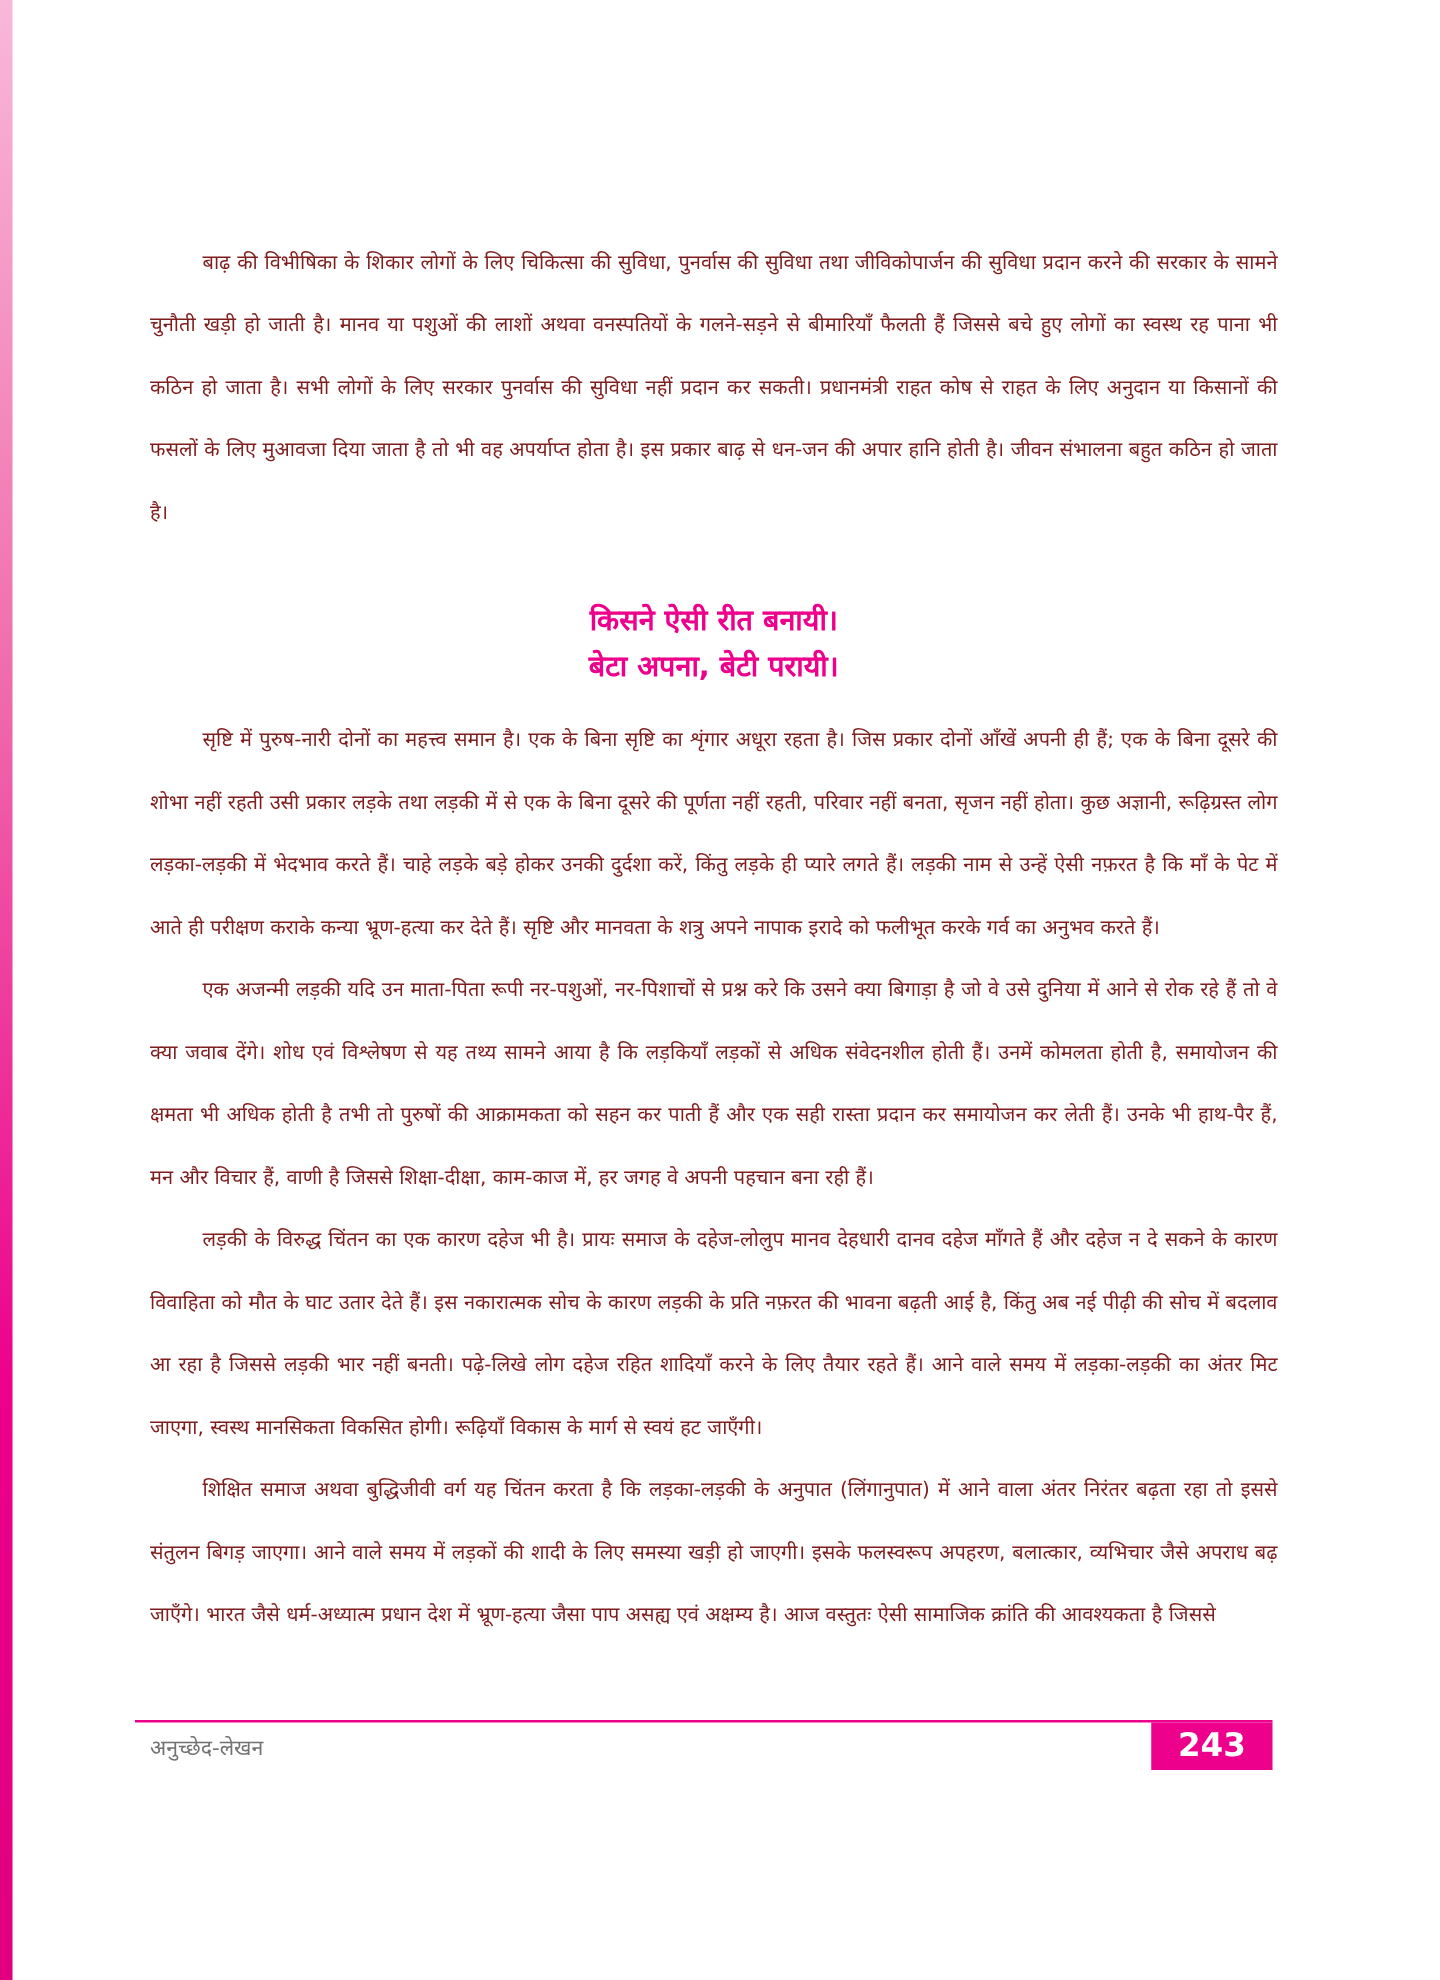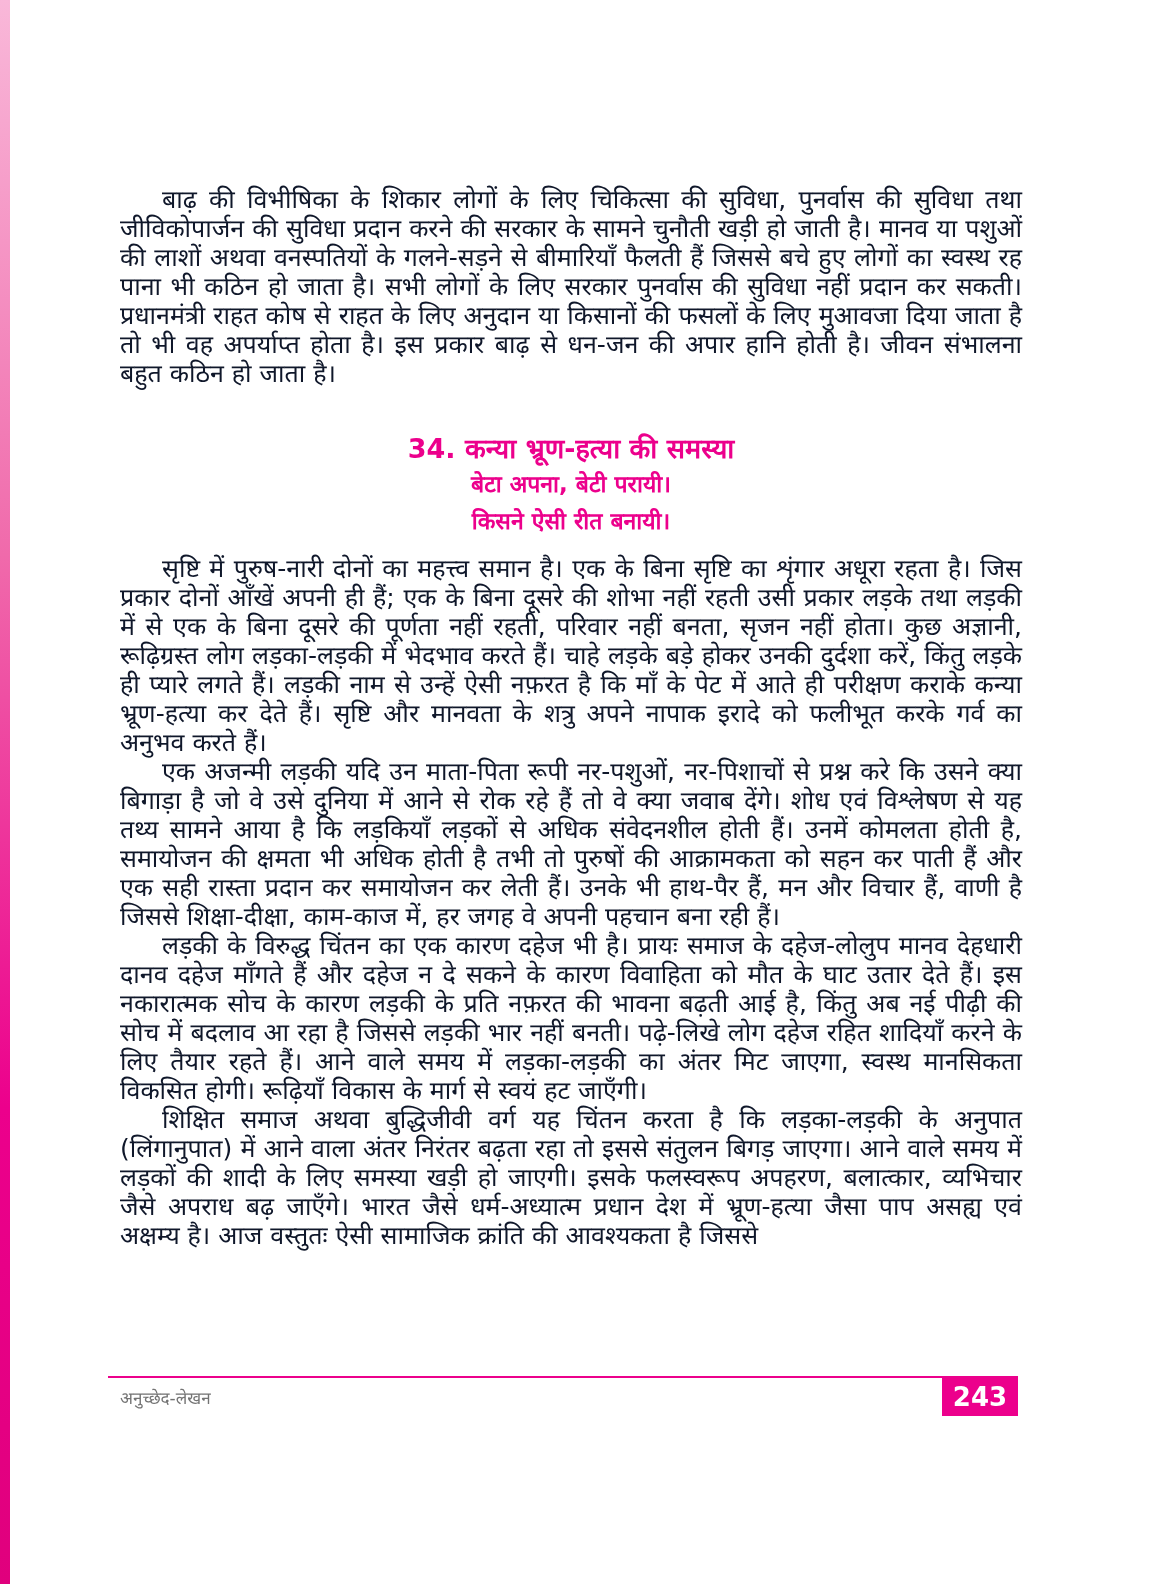--- a/index.html
+++ b/index.html
@@ -20,24 +20,24 @@
     width: 10px;
     background: linear-gradient(to bottom, #f9b8d9 0%, #f06aab 35%, #ec008c 70%, #e0007d 100%);
   }
   .page-content {
     position: absolute;
     left: 120px;
     top: 185px;
     width: 902px;
   }
   p.body-para {
-    font-size: 25px;
-    line-height: 29px;
+    font-size: 16px;
+    line-height: 50px;
     text-align: justify;
-    color: #0f172a;
+    color: #7f1d1d;
     text-indent: 42px;
   }
   p.body-para + p.body-para { margin-top: 0; }
   .section-head {
     margin-top: 44px;
     text-align: center;
     color: #ec008c;
   }
   .section-title {
     font-size: 27px;
@@ -63,44 +63,43 @@
     display: inline-block;
     margin-top: 8px;
     margin-left: 12px;
     font-size: 17px;
     color: #737373;
   }
   .page-number-box {
     position: absolute;
     right: 0;
     top: 0;
-    width: 76px;
+    width: 97px;
     height: 38px;
     background: #ec008c;
     color: #ffffff;
     font-size: 26px;
     font-weight: bold;
     display: flex;
     align-items: center;
     justify-content: center;
   }
 </style>
 </head>
 <body>
 
 <div class="edge-strip"></div>
 
 <div class="page-content">
 
   <p class="body-para">बाढ़ की विभीषिका के शिकार लोगों के लिए चिकित्सा की सुविधा, पुनर्वास की सुविधा तथा जीविकोपार्जन की सुविधा प्रदान करने की सरकार के सामने चुनौती खड़ी हो जाती है। मानव या पशुओं की लाशों अथवा वनस्पतियों के गलने-सड़ने से बीमारियाँ फैलती हैं जिससे बचे हुए लोगों का स्वस्थ रह पाना भी कठिन हो जाता है। सभी लोगों के लिए सरकार पुनर्वास की सुविधा नहीं प्रदान कर सकती। प्रधानमंत्री राहत कोष से राहत के लिए अनुदान या किसानों की फसलों के लिए मुआवजा दिया जाता है तो भी वह अपर्याप्त होता है। इस प्रकार बाढ़ से धन-जन की अपार हानि होती है। जीवन संभालना बहुत कठिन हो जाता है।</p>
 
   <div class="section-head">
-    <div class="section-title">34. कन्या भ्रूण-हत्या की समस्या</div>
+    <div class="section-subtitle">किसने ऐसी रीत बनायी।</div>
     <div class="section-subtitle">बेटा अपना, बेटी परायी।</div>
-    <div class="section-subtitle">किसने ऐसी रीत बनायी।</div>
   </div>
 
   <div class="section-body">
     <p class="body-para">सृष्टि में पुरुष-नारी दोनों का महत्त्व समान है। एक के बिना सृष्टि का शृंगार अधूरा रहता है। जिस प्रकार दोनों आँखें अपनी ही हैं; एक के बिना दूसरे की शोभा नहीं रहती उसी प्रकार लड़के तथा लड़की में से एक के बिना दूसरे की पूर्णता नहीं रहती, परिवार नहीं बनता, सृजन नहीं होता। कुछ अज्ञानी, रूढ़िग्रस्त लोग लड़का-लड़की में भेदभाव करते हैं। चाहे लड़के बड़े होकर उनकी दुर्दशा करें, किंतु लड़के ही प्यारे लगते हैं। लड़की नाम से उन्हें ऐसी नफ़रत है कि माँ के पेट में आते ही परीक्षण कराके कन्या भ्रूण-हत्या कर देते हैं। सृष्टि और मानवता के शत्रु अपने नापाक इरादे को फलीभूत करके गर्व का अनुभव करते हैं।</p>
     <p class="body-para">एक अजन्मी लड़की यदि उन माता-पिता रूपी नर-पशुओं, नर-पिशाचों से प्रश्न करे कि उसने क्या बिगाड़ा है जो वे उसे दुनिया में आने से रोक रहे हैं तो वे क्या जवाब देंगे। शोध एवं विश्लेषण से यह तथ्य सामने आया है कि लड़कियाँ लड़कों से अधिक संवेदनशील होती हैं। उनमें कोमलता होती है, समायोजन की क्षमता भी अधिक होती है तभी तो पुरुषों की आक्रामकता को सहन कर पाती हैं और एक सही रास्ता प्रदान कर समायोजन कर लेती हैं। उनके भी हाथ-पैर हैं, मन और विचार हैं, वाणी है जिससे शिक्षा-दीक्षा, काम-काज में, हर जगह वे अपनी पहचान बना रही हैं।</p>
     <p class="body-para">लड़की के विरुद्ध चिंतन का एक कारण दहेज भी है। प्रायः समाज के दहेज-लोलुप मानव देहधारी दानव दहेज माँगते हैं और दहेज न दे सकने के कारण विवाहिता को मौत के घाट उतार देते हैं। इस नकारात्मक सोच के कारण लड़की के प्रति नफ़रत की भावना बढ़ती आई है, किंतु अब नई पीढ़ी की सोच में बदलाव आ रहा है जिससे लड़की भार नहीं बनती। पढ़े-लिखे लोग दहेज रहित शादियाँ करने के लिए तैयार रहते हैं। आने वाले समय में लड़का-लड़की का अंतर मिट जाएगा, स्वस्थ मानसिकता विकसित होगी। रूढ़ियाँ विकास के मार्ग से स्वयं हट जाएँगी।</p>
     <p class="body-para">शिक्षित समाज अथवा बुद्धिजीवी वर्ग यह चिंतन करता है कि लड़का-लड़की के अनुपात (लिंगानुपात) में आने वाला अंतर निरंतर बढ़ता रहा तो इससे संतुलन बिगड़ जाएगा। आने वाले समय में लड़कों की शादी के लिए समस्या खड़ी हो जाएगी। इसके फलस्वरूप अपहरण, बलात्कार, व्यभिचार जैसे अपराध बढ़ जाएँगे। भारत जैसे धर्म-अध्यात्म प्रधान देश में भ्रूण-हत्या जैसा पाप असह्य एवं अक्षम्य है। आज वस्तुतः ऐसी सामाजिक क्रांति की आवश्यकता है जिससे</p>
   </div>
 
 </div>

